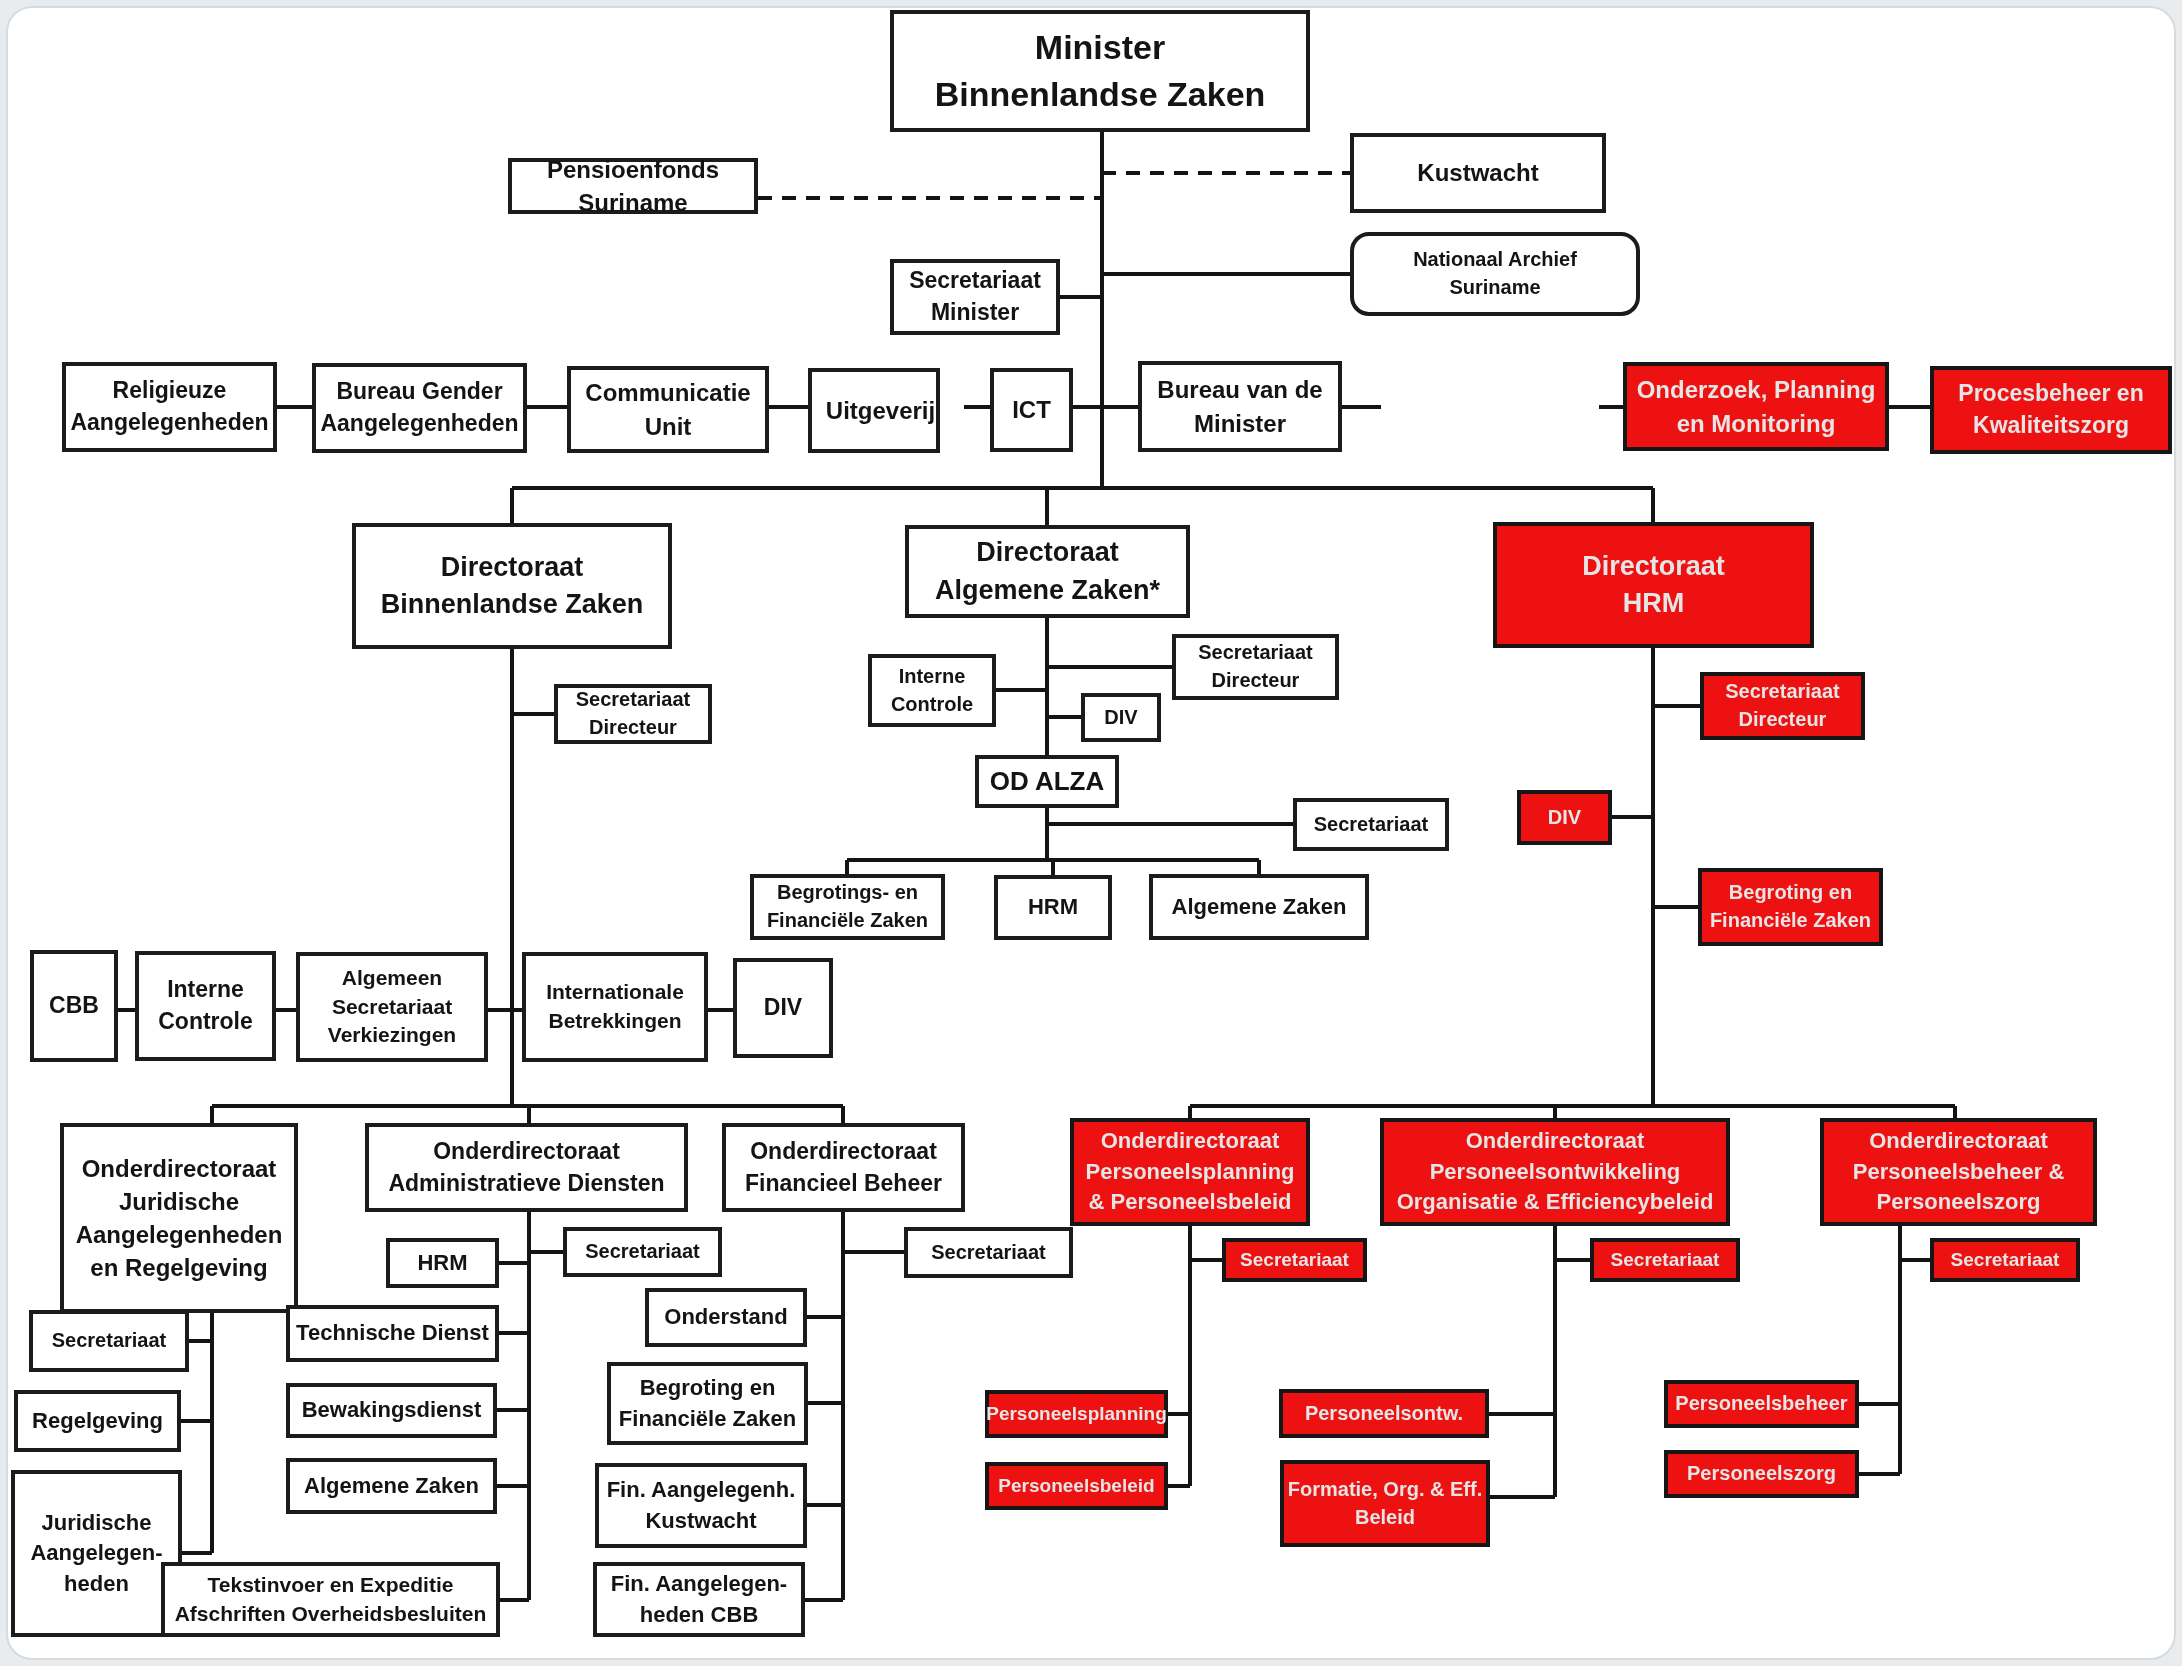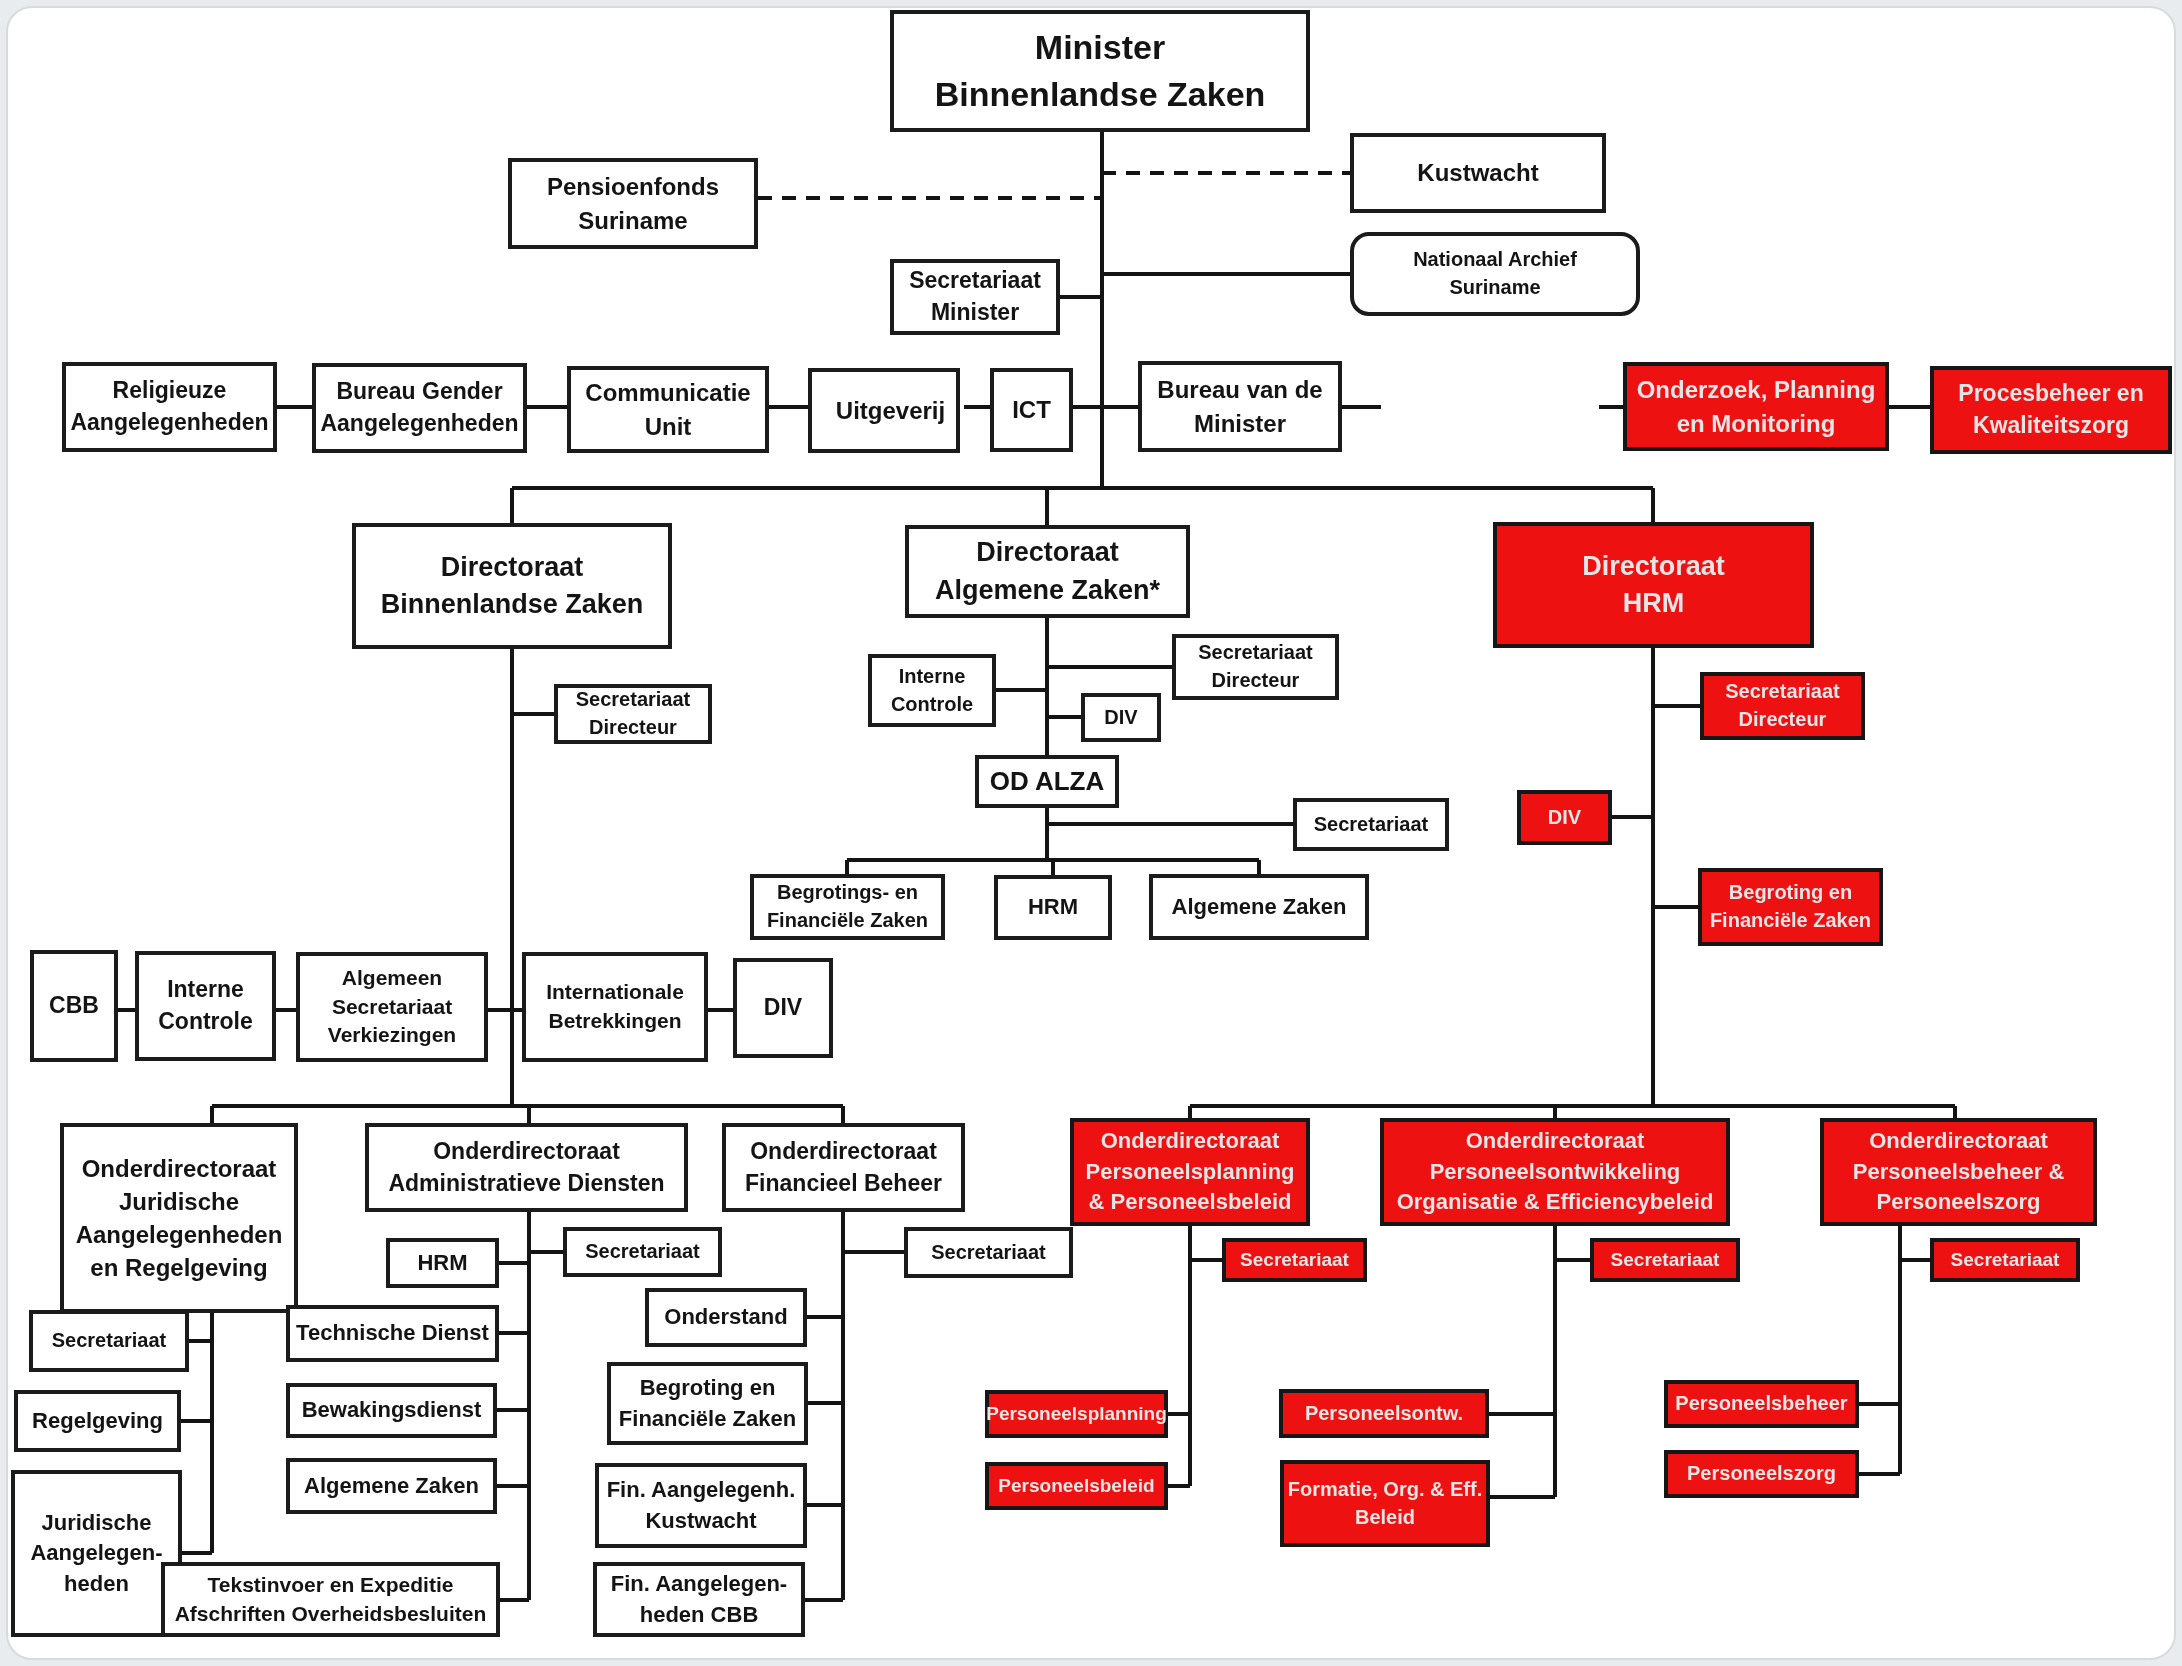--- a/index.html
+++ b/index.html
@@ -93,21 +93,21 @@
       <line x1="1900" y1="1226" x2="1900" y2="1474" stroke="#141414" stroke-width="4"></line>
       <line x1="1900" y1="1260" x2="1930" y2="1260" stroke="#141414" stroke-width="4"></line>
       <line x1="1859" y1="1404" x2="1900" y2="1404" stroke="#141414" stroke-width="4"></line>
       <line x1="1859" y1="1474" x2="1900" y2="1474" stroke="#141414" stroke-width="4"></line>
     </svg>
   <div class="layer nodes">
       <div class="node" style="left: 890px; top: 10px; width: 420px; height: 122px; font-size: 34px;">
         <div class="ln">Minister</div>
         <div class="ln">Binnenlandse Zaken</div>
       </div>
-      <div class="node" style="left: 508px; top: 158px; width: 250px; height: 91px; font-size: 24px;">
+      <div class="node" style="left: 508px; top: 158px; width: 250px; height: 56px; font-size: 24px;">
         <div class="ln">Pensioenfonds</div>
         <div class="ln">Suriname</div>
       </div>
       <div class="node" style="left: 1350px; top: 133px; width: 256px; height: 80px; font-size: 24px;">
         <div class="ln">Kustwacht</div>
       </div>
       <div class="node" style="left: 1350px; top: 232px; width: 290px; height: 84px; font-size: 20px; border-radius: 19px;">
         <div class="ln">Nationaal Archief</div>
         <div class="ln">Suriname</div>
       </div>
@@ -120,21 +120,21 @@
         <div class="ln">Aangelegenheden</div>
       </div>
       <div class="node" style="left: 312px; top: 363px; width: 215px; height: 90px; font-size: 23px;">
         <div class="ln">Bureau Gender</div>
         <div class="ln">Aangelegenheden</div>
       </div>
       <div class="node" style="left: 567px; top: 366px; width: 202px; height: 87px; font-size: 24px; text-align: right;">
         <div class="ln">Communicatie</div>
         <div class="ln">Unit</div>
       </div>
-      <div class="node" style="left: 808px; top: 368px; width: 152px; height: 85px; font-size: 24px; padding-left: 13px;">
+      <div class="node" style="left: 808px; top: 368px; width: 132px; height: 85px; font-size: 24px; padding-left: 13px;">
         <div class="ln">Uitgeverij</div>
       </div>
       <div class="node" style="left: 990px; top: 368px; width: 83px; height: 84px; font-size: 24px;">
         <div class="ln">ICT</div>
       </div>
       <div class="node" style="left: 1138px; top: 361px; width: 204px; height: 91px; font-size: 24px;">
         <div class="ln">Bureau van de</div>
         <div class="ln">Minister</div>
       </div>
       <div class="node red" style="left: 1623px; top: 362px; width: 266px; height: 89px; font-size: 24px;">

